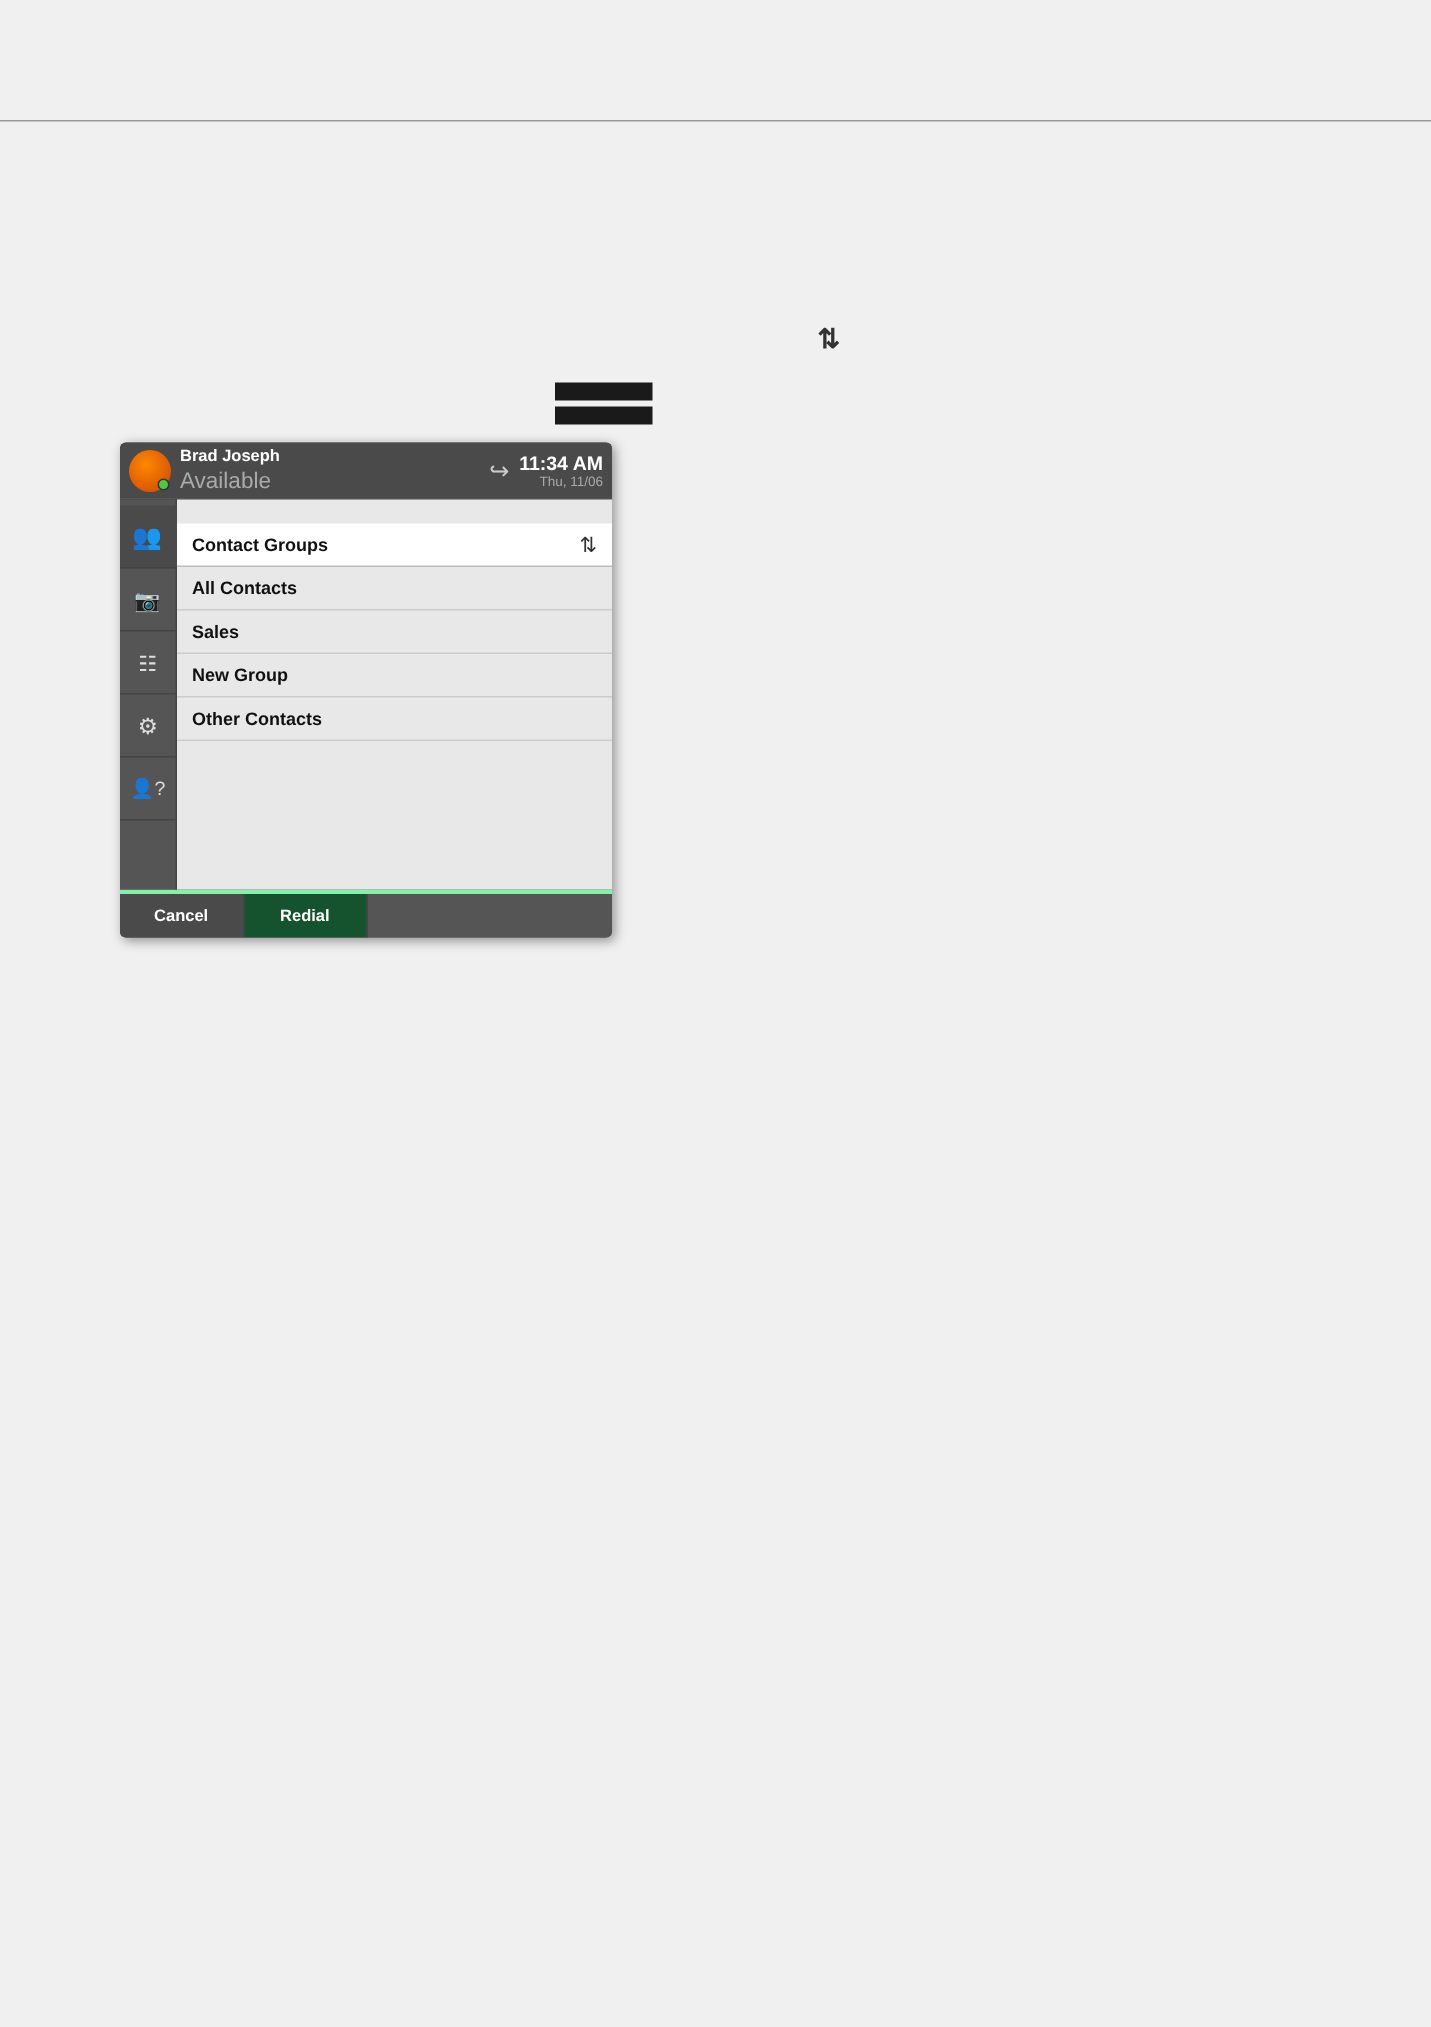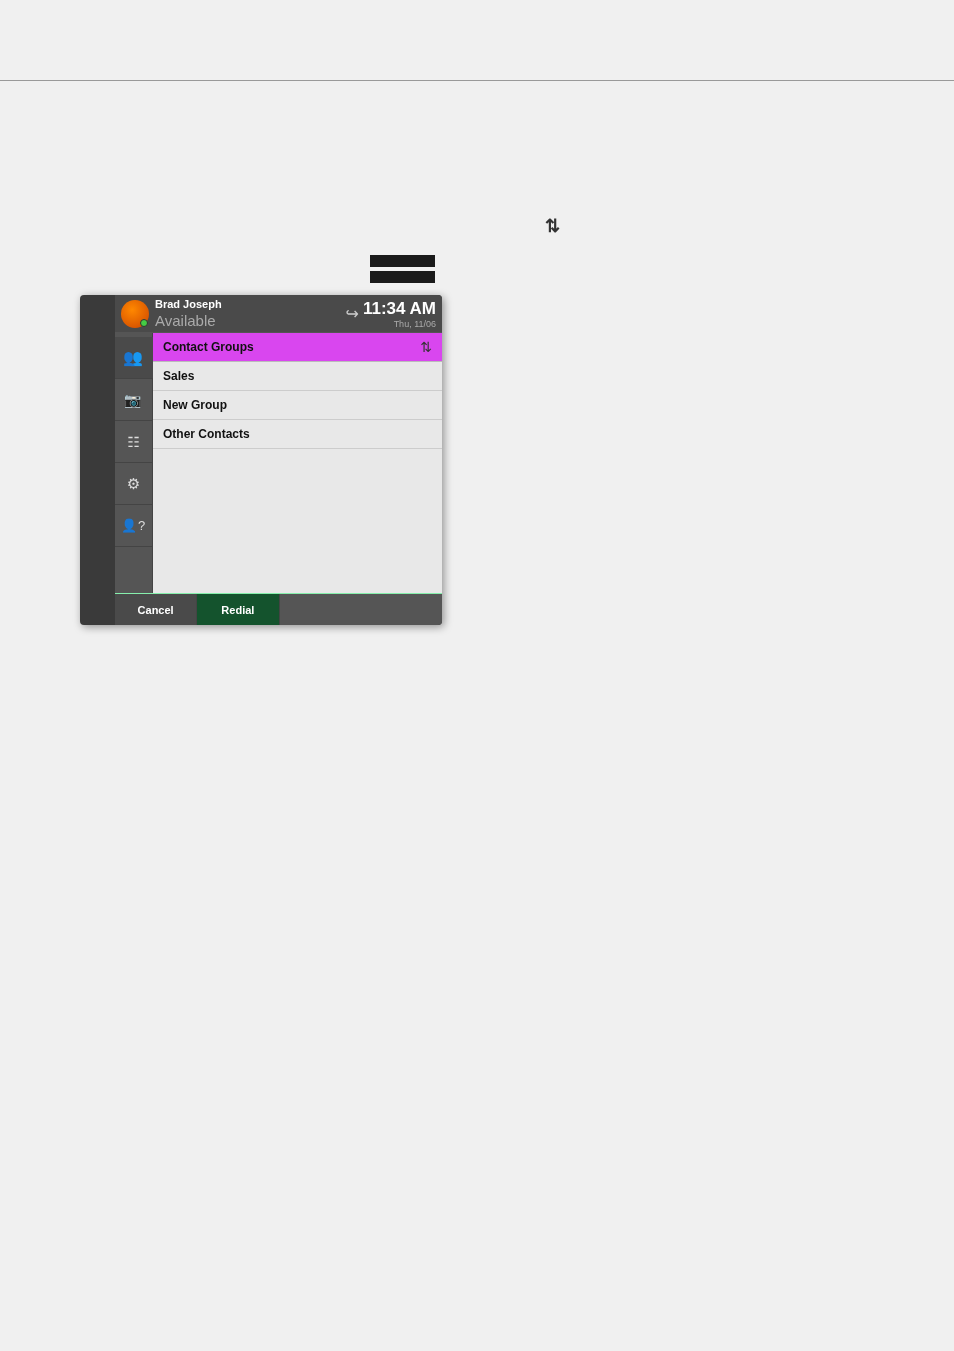--- a/index.html
+++ b/index.html
@@ -46,26 +46,25 @@
       width: 65px;
       height: 12px;
       background: #1a1a1a;
     }
 
     
     .phone-widget {
       position: absolute;
       top: 295px;
       left: 80px;
-      width: 362px;
+      width: 328px;
       background: #3a3a3a;
       border-radius: 4px;
       overflow: hidden;
       box-shadow: 2px 2px 8px rgba(0,0,0,0.4);
-      padding-left: 35px;
     }
 
     
     .widget-header {
       display: flex;
       align-items: center;
       background: #4a4a4a;
       padding: 4px 6px;
       height: 38px;
       border-bottom: 1px solid #555;
@@ -111,21 +110,21 @@
       gap: 4px;
     }
     .transfer-icon {
       font-size: 16px;
       color: #ccc;
     }
     .time-block {
       text-align: right;
     }
     .time-text {
-      font-size: 17px;
+      font-size: 13px;
       color: #fff;
       font-weight: bold;
     }
     .date-text {
       font-size: 9px;
       color: #aaa;
       margin-left: 16px;
     }
 
     
@@ -167,22 +166,23 @@
       background: #e8e8e8;
       display: flex;
       flex-direction: column;
     }
 
     .panel-header {
       display: flex;
       align-items: center;
       justify-content: space-between;
       padding: 6px 10px;
-      background: #d946ef;
+      background: #ffffff;
       border-bottom: 1px solid #bbb;
+      margin-top: 16px;
     }
     .panel-title {
       font-size: 12px;
       font-weight: bold;
       color: #111;
     }
     .panel-sort-icon {
       font-size: 14px;
       color: #333;
       cursor: pointer;
@@ -200,21 +200,21 @@
       color: #111;
       cursor: pointer;
       border-bottom: 1px solid #ccc;
     }
 
     
     .widget-footer {
       display: flex;
       height: 32px;
       background: #555;
-      border-top: 1px solid #86efac;
+      border-top: 3px solid #86efac;
     }
     .footer-btn {
       flex: 1;
       display: flex;
       align-items: center;
       justify-content: center;
       font-size: 11px;
       font-weight: bold;
       color: #fff;
       cursor: pointer;
@@ -281,20 +281,21 @@
         <span style="font-size:13px;">👤?</span>
       </div>
     </div>
 
     <div class="contact-groups-panel">
       <div class="panel-header">
         <span class="panel-title">Contact Groups</span>
         <span class="panel-sort-icon">⇅</span>
       </div>
       <div class="group-list">
+        <div class="group-item">All Contacts</div>
         <div class="group-item">Sales</div>
         <div class="group-item">New Group</div>
         <div class="group-item">Other Contacts</div>
       </div>
     </div>
 
   </div>
 
   <div class="widget-footer">
     <div class="footer-btn cancel">Cancel</div>

